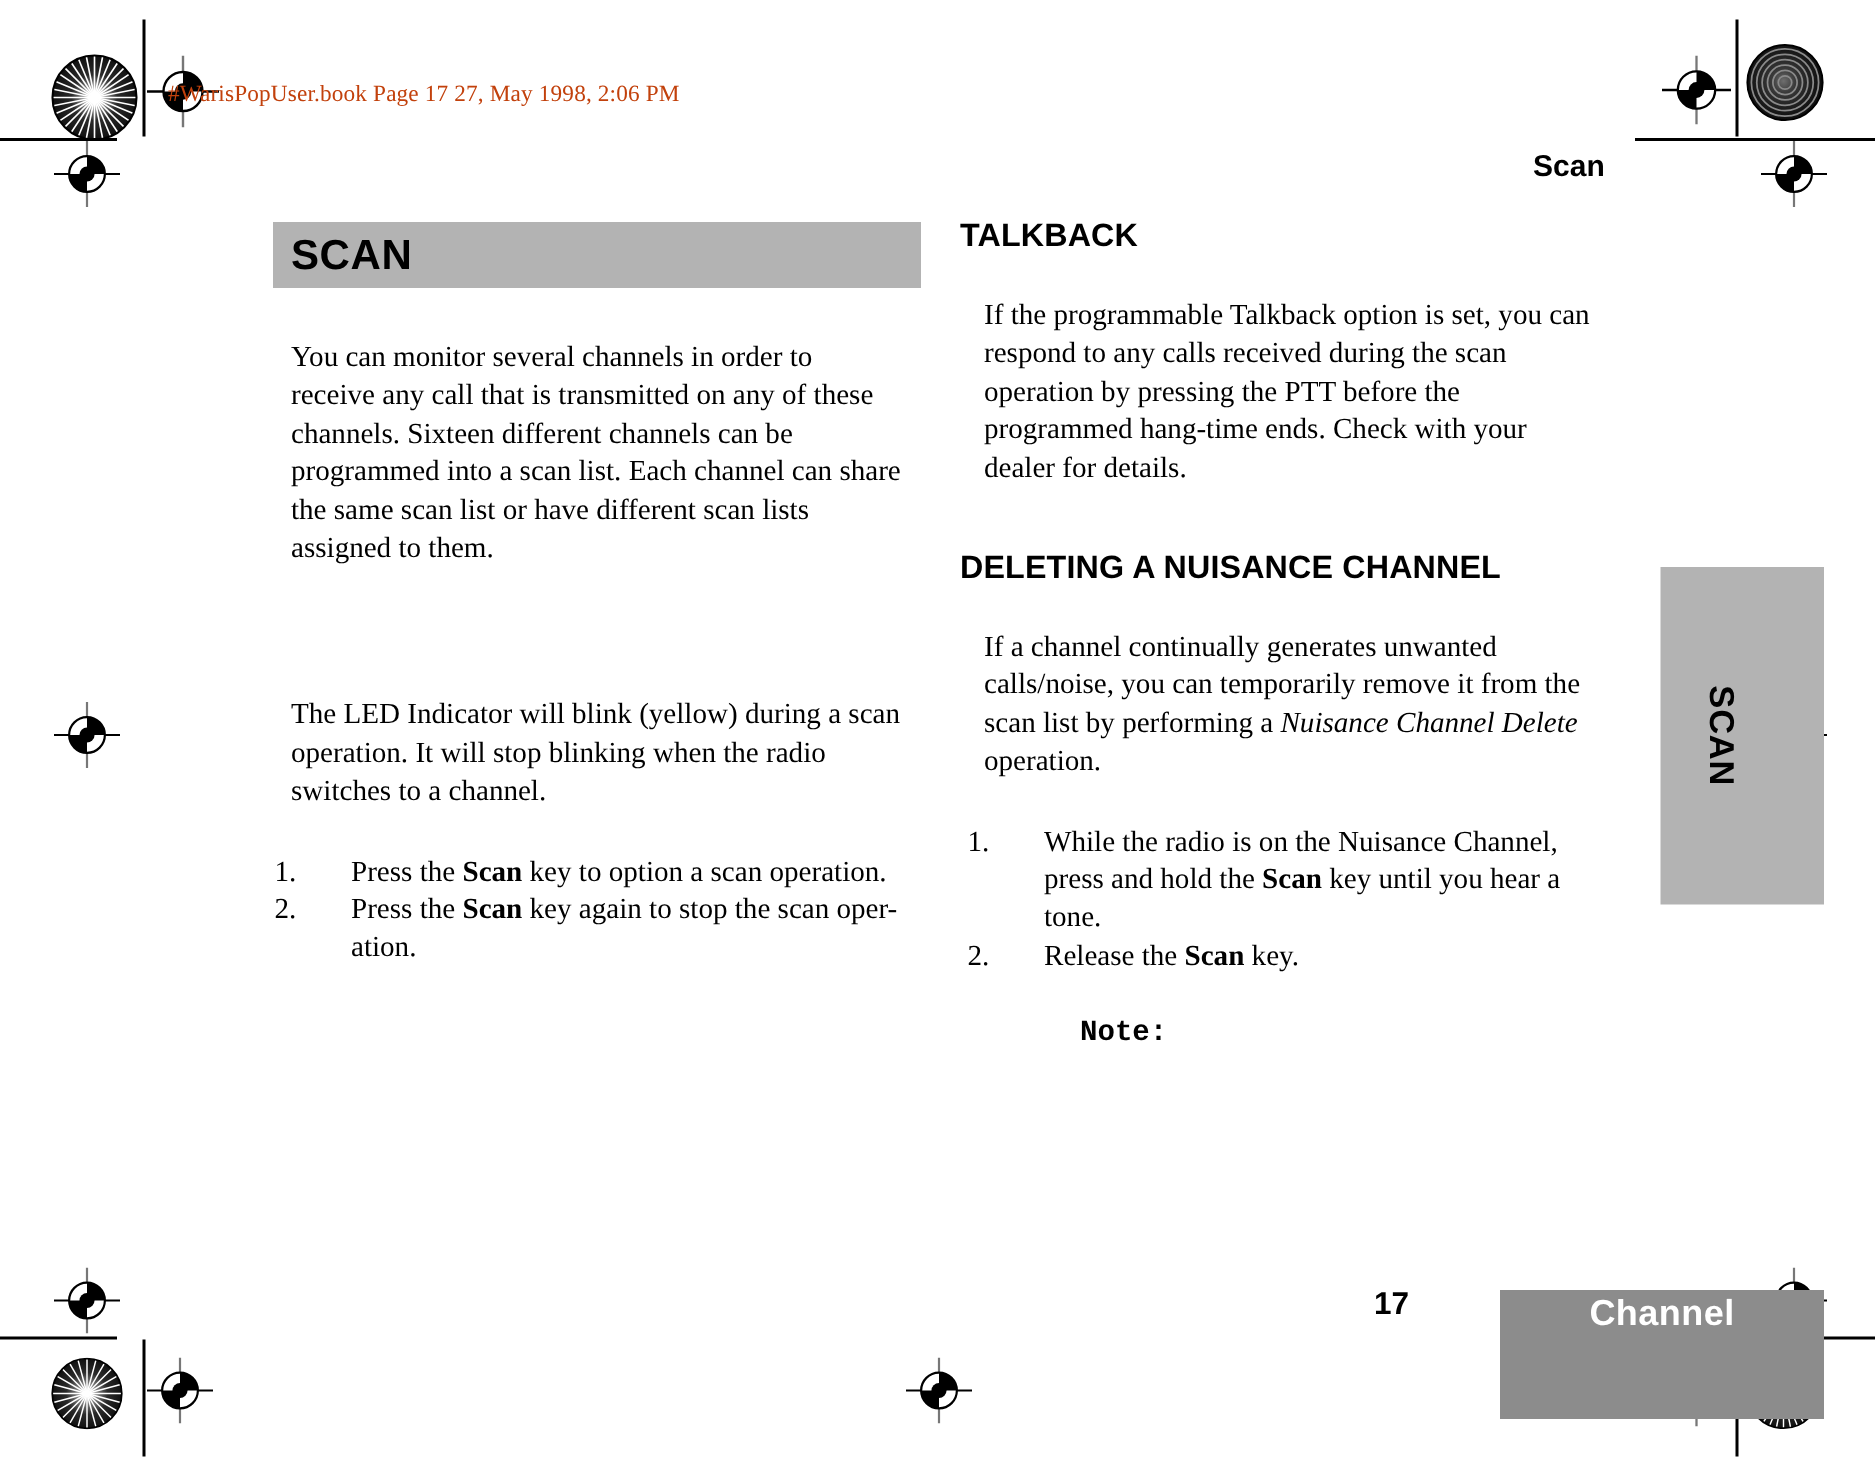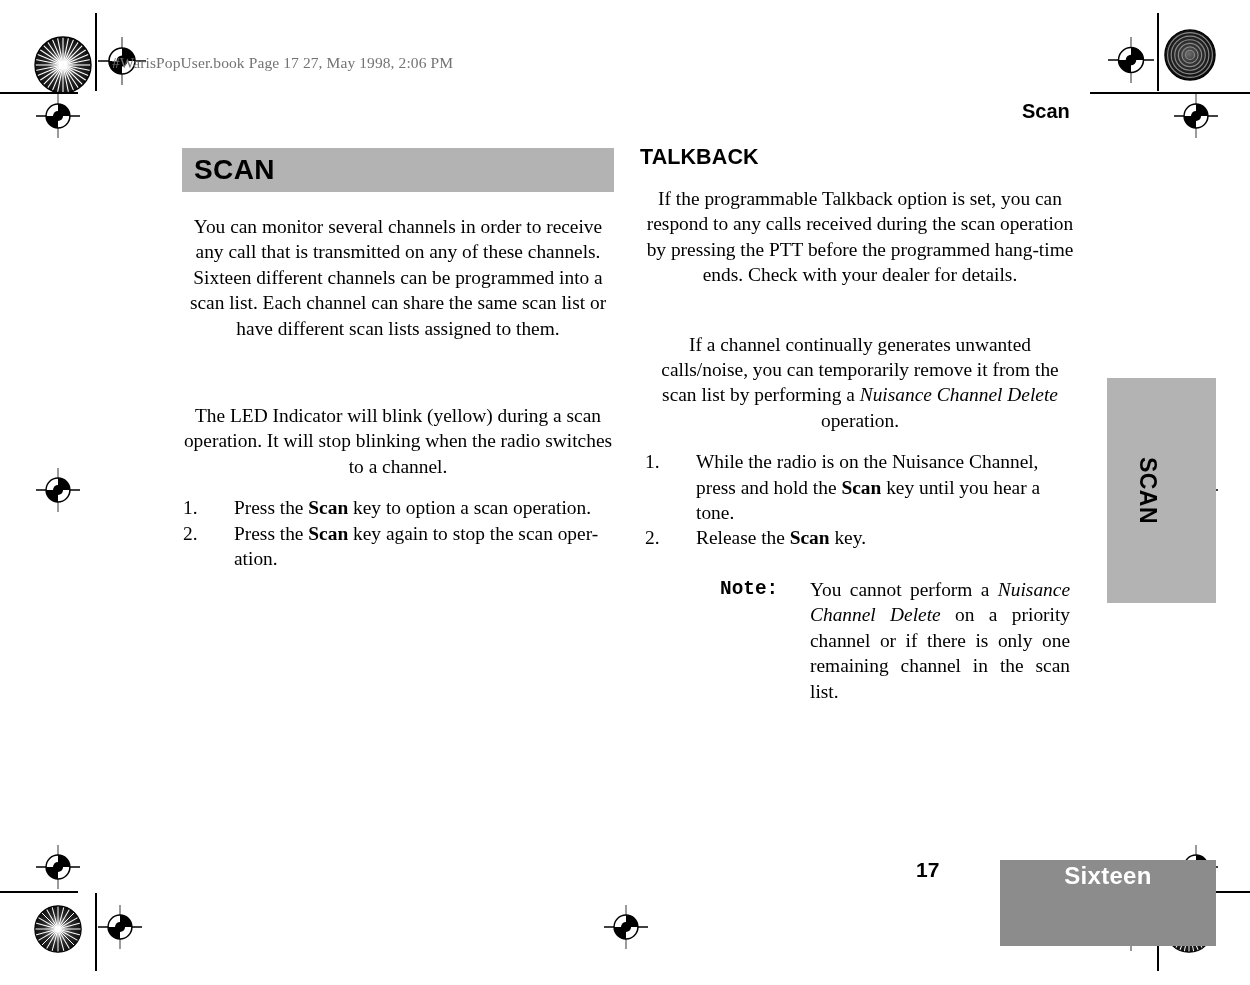--- a/index.html
+++ b/index.html
@@ -23,21 +23,21 @@
   .runhead{
     position:absolute;
     font-family:"Liberation Sans", sans-serif;
     font-weight:bold;
     color:#000;
   }
   .filestamp{
     position:absolute;
     font-family:"Liberation Serif", serif;
     font-size:15.5px;
-    color:#737373;
+    color:#c2410c;
     white-space:nowrap;
     letter-spacing:0.1px;
   }
 
   
   .col{position:absolute;color:#000;}
   .col-left{left:178px;top:148px;width:440px;}
   .col-right{left:640px;top:144px;width:440px;}
 
   .banner{
@@ -62,22 +62,22 @@
     font-weight:bold;
     font-size:21.5px;
     line-height:26px;
     letter-spacing:0.1px;
     margin:0;
   }
 
   p.body{
     font-size:19.4px;
     line-height:25.4px;
-    margin:4px;
-    text-align:center;
+    margin:16px;
+    text-align:left;
   }
   .indent{margin-left:33px;}
 
   .gap-s{height:12px;}
   .gap-m{height:18px;}
   .gap-l{height:24px;}
 
   ol.steps{
     margin:0;
     padding:0;
@@ -478,48 +478,48 @@
   <div class="col col-right">
 
     <h2 class="h2">TALKBACK</h2>
 
     <div class="gap-s"></div>
 
     <p class="body indent">If the programmable Talkback option is set, you can respond to any calls received during the scan operation by pressing the PTT before the programmed hang-time ends. Check with your dealer for details.</p>
 
     <div class="gap-l"></div>
 
+    <h2 class="h2">DELETING A NUISANCE CHANNEL</h2>
 
     <div class="gap-s"></div>
 
     <p class="body indent"><span>If a channel continually generates unwanted calls/noise, you can temporarily remove it from the scan list by performing a </span><i class="em">Nuisance Channel Delete</i><span> operation.</span></p>
 
     <div class="gap-s"></div>
 
     <ol class="steps">
       <li>
         <span class="num">1.</span><span>While the radio is on the Nuisance Channel, press and hold the </span><b class="k">Scan</b><span> key until you hear a tone.</span>
       </li>
       <li>
         <span class="num">2.</span><span>Release the </span><b class="k">Scan</b><span> key.</span>
       </li>
     </ol>
 
     <div class="note">
       <span class="note-label">Note:</span>
-      <div class="note-body"><span>You cannot perform a </span><i class="em">Nuisance Channel Delete</i><span> on a priority channel or if there is only one remaining channel in the scan list.</span></div>
     </div>
 
   </div>
 
   <div class="thumbtab">
     <div class="tabtext">
       <span>SCAN</span>
     </div>
   </div>
   <div class="reg" style="left:1174px;top:468px;width:44px;height:44px;"></div>
 
   <div class="pagenum">17</div>
   <div class="footerbox">
-    <div class="lang">Sixteen</div>
+    <div class="lang">Channel</div>
   </div>
 
 </div>
 
 </body></html>

